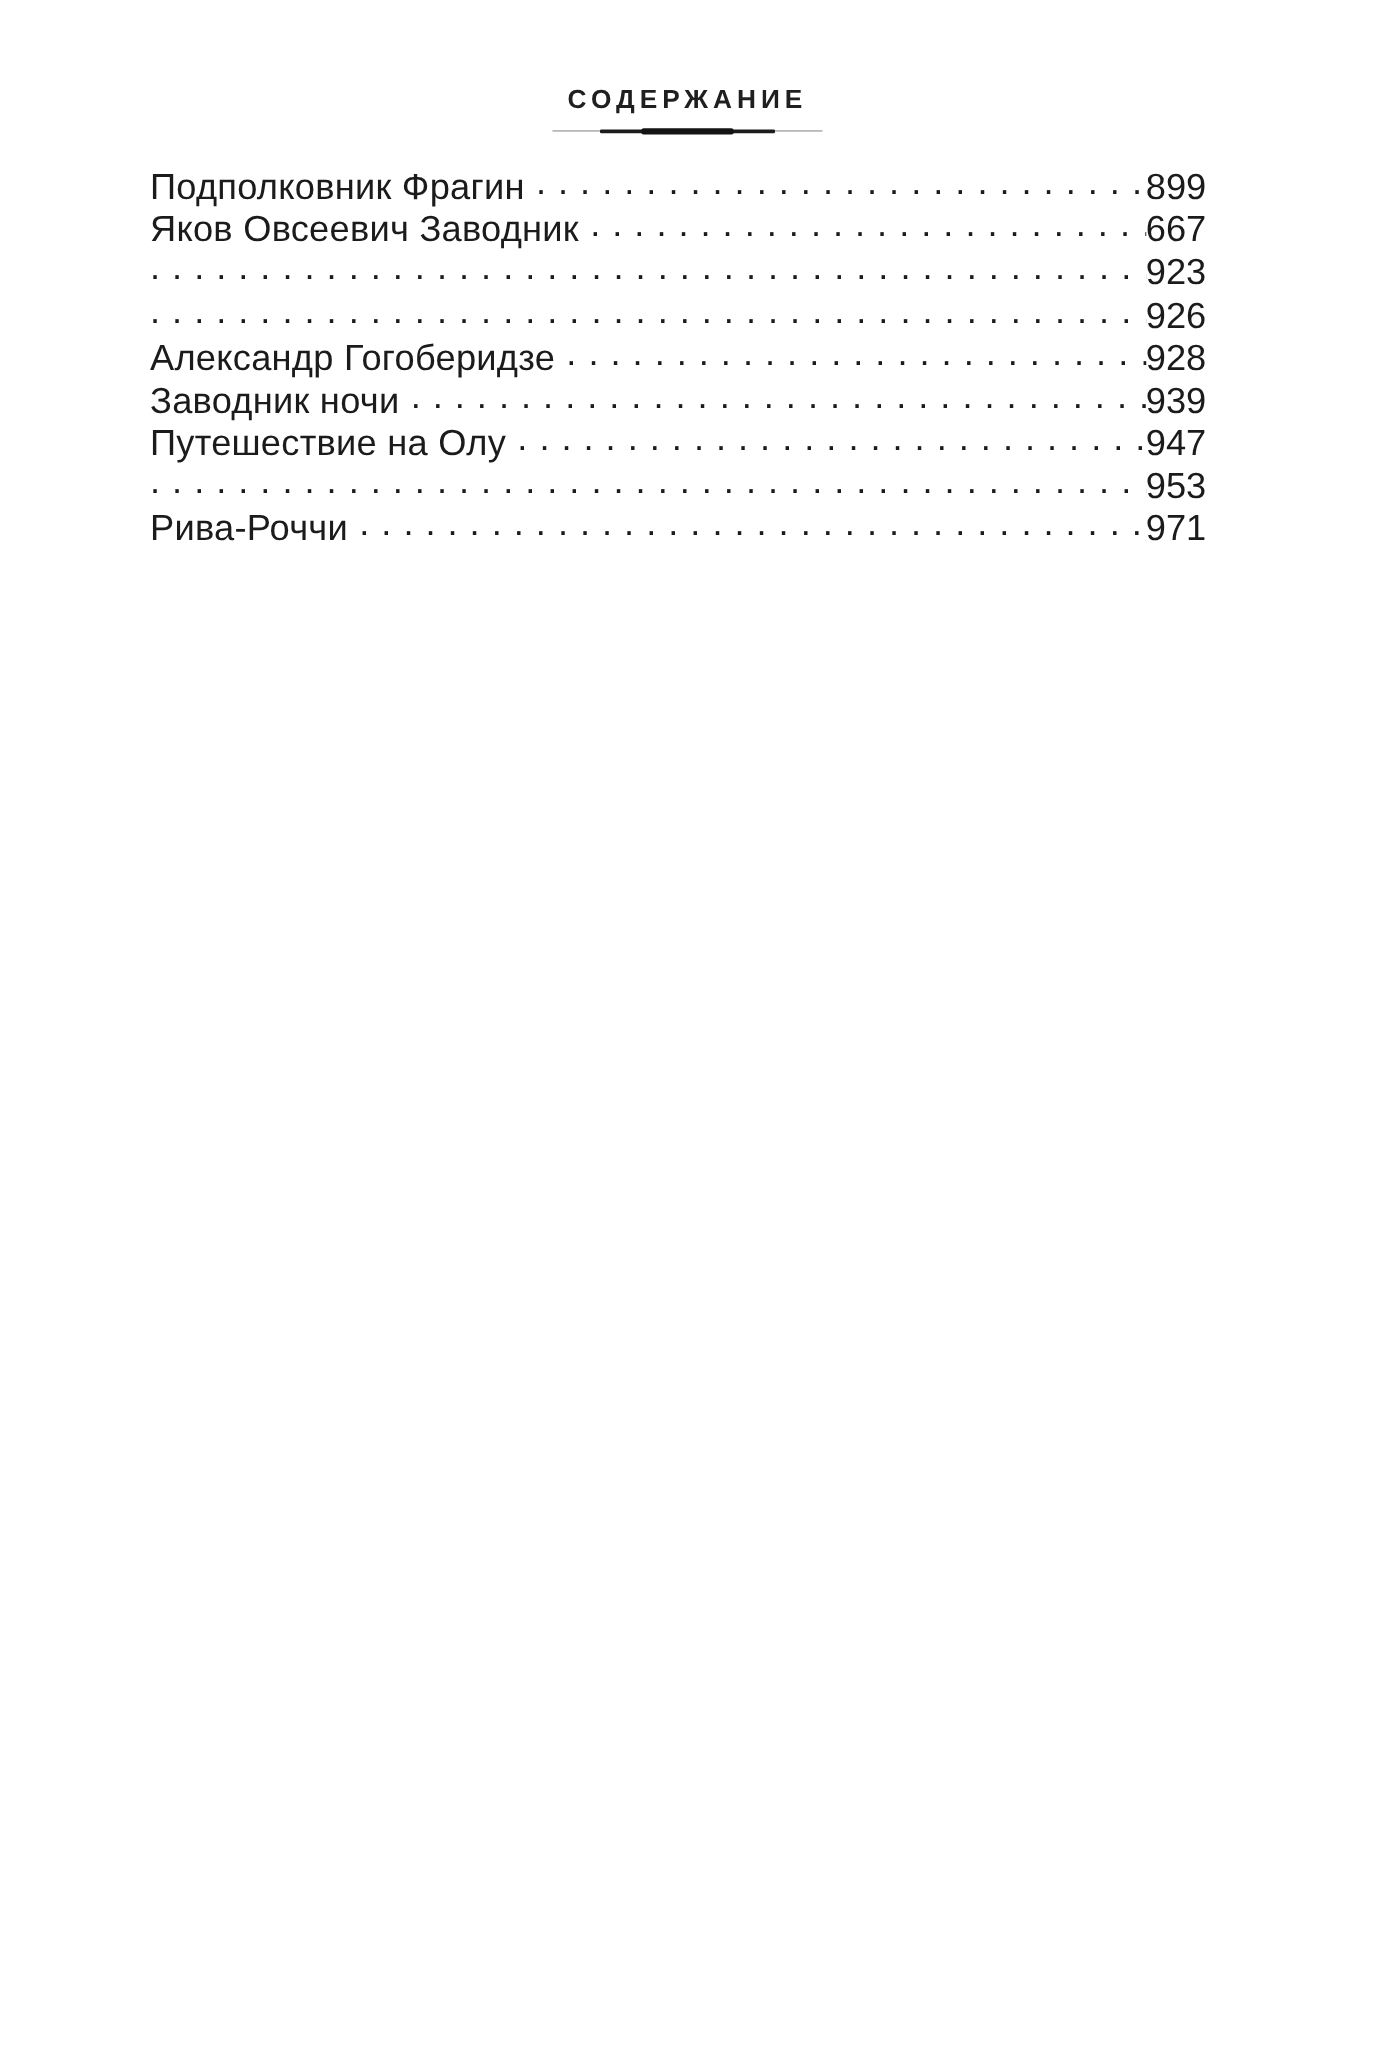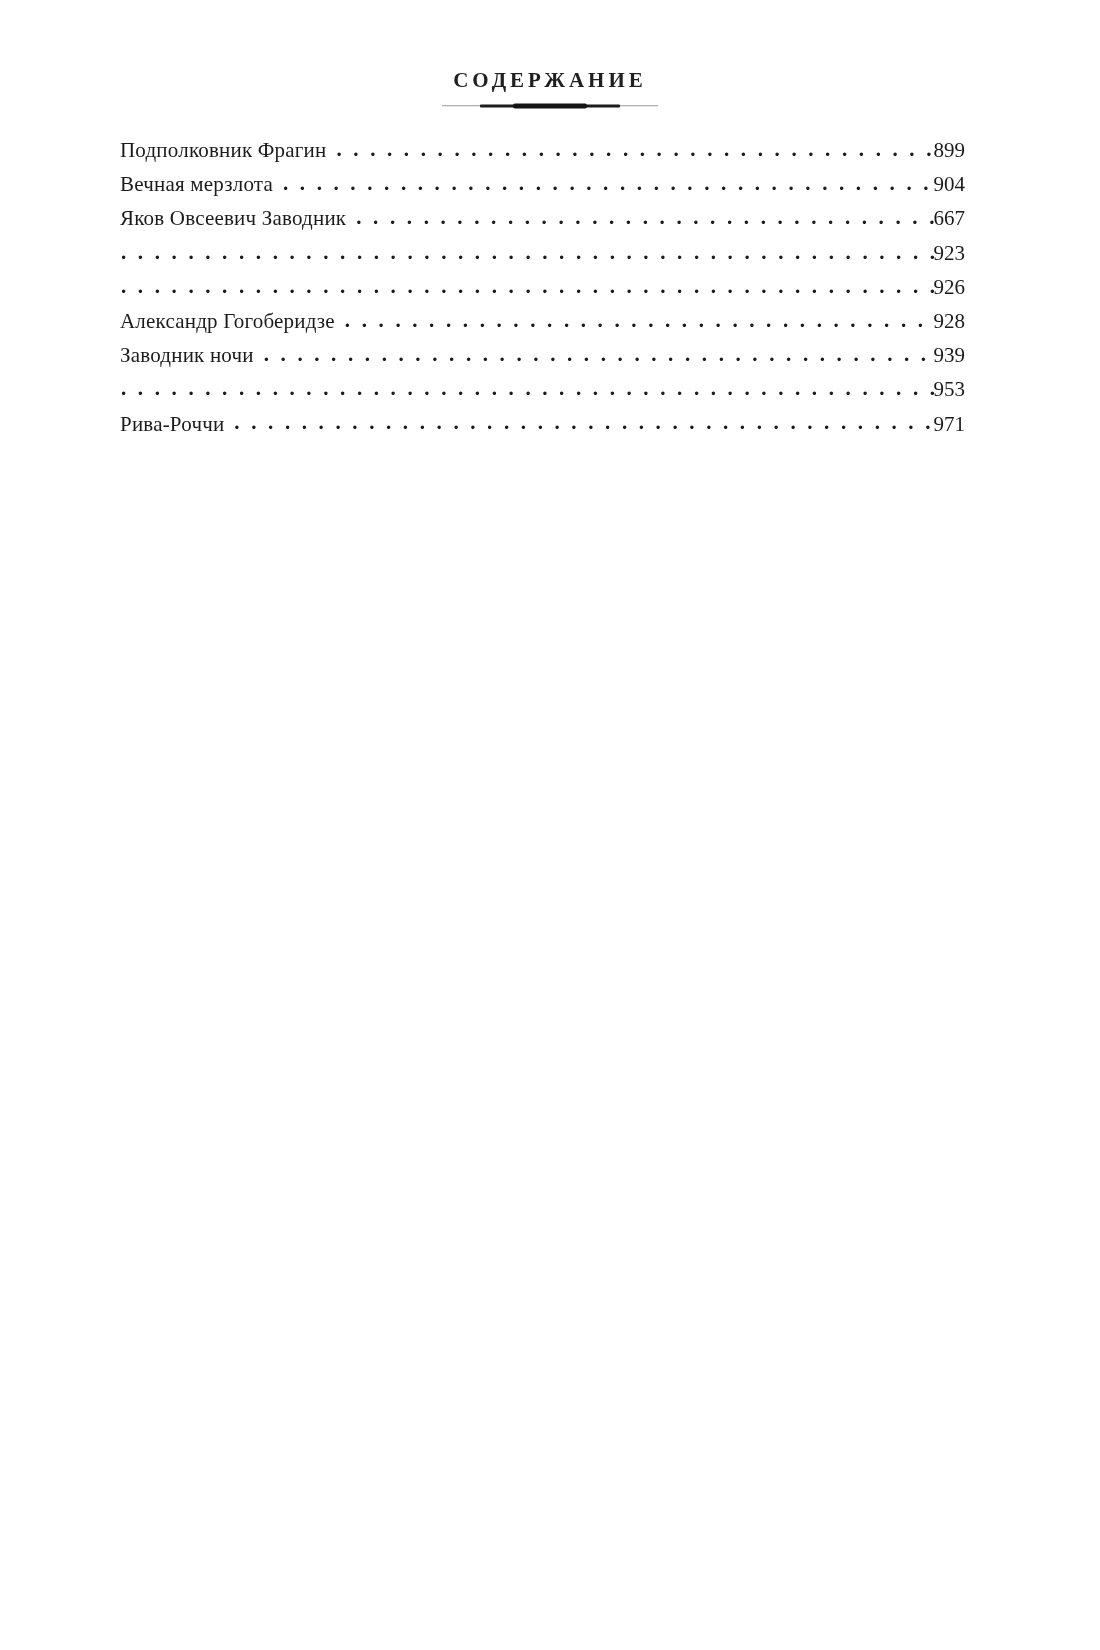--- a/index.html
+++ b/index.html
@@ -6,21 +6,21 @@
     margin: 0;
     padding: 0;
     background: #ffffff;
   }
   .page {
     position: relative;
     width: 1100px;
     height: 1650px;
     background: #ffffff;
     overflow: hidden;
-    font-family: Liberation Serif, serif;
+    font-family: Liberation Sans, sans-serif;
     color: #1b1b1b;
   }
   .header {
     position: absolute;
     top: 68px;
     left: 0;
     width: 1100px;
     text-align: center;
   }
   .page-title {
@@ -49,23 +49,23 @@
   .divider .thick { width: 74px;  height: 5px;   background: #141414; border-radius: 2px; }
 
   .toc {
     position: absolute;
     top: 133px;
     left: 120px;
     width: 845px;
   }
   .toc-row {
     display: flex;
-    align-items: center;
+    align-items: flex-end;
     height: 34.2px;
-    font-size: 21px;
+    font-size: 29px;
     line-height: 34.2px;
     white-space: nowrap;
   }
   .toc-title {
     flex: 0 0 auto;
     padding-right: 9px;
     letter-spacing: 0.2px;
   }
   .toc-leader {
     flex: 1 1 auto;
@@ -102,25 +102,20 @@
   </div>
 
   <div class="toc" id="toc-list">
 
       <div class="toc-row">
         <span class="toc-title">Подполковник Фрагин</span>
         <span class="toc-leader"></span>
         <span class="toc-page">899</span>
       </div>
 
-      <div class="toc-row">
-        <span class="toc-title">Вечная мерзлота</span>
-        <span class="toc-leader"></span>
-        <span class="toc-page">904</span>
-      </div>
 
 
       <div class="toc-row">
         <span class="toc-title">Яков Овсеевич Заводник</span>
         <span class="toc-leader"></span>
         <span class="toc-page">667</span>
       </div>
 
       <div class="toc-row">
         <span class="toc-leader"></span>
@@ -138,20 +133,25 @@
         <span class="toc-page">928</span>
       </div>
 
 
       <div class="toc-row">
         <span class="toc-title">Заводник ночи</span>
         <span class="toc-leader"></span>
         <span class="toc-page">939</span>
       </div>
 
+      <div class="toc-row">
+        <span class="toc-title">Путешествие на Олу</span>
+        <span class="toc-leader"></span>
+        <span class="toc-page">947</span>
+      </div>
 
       <div class="toc-row">
         <span class="toc-leader"></span>
         <span class="toc-page">953</span>
       </div>
 
 
       <div class="toc-row">
         <span class="toc-title">Рива-Роччи</span>
         <span class="toc-leader"></span>

